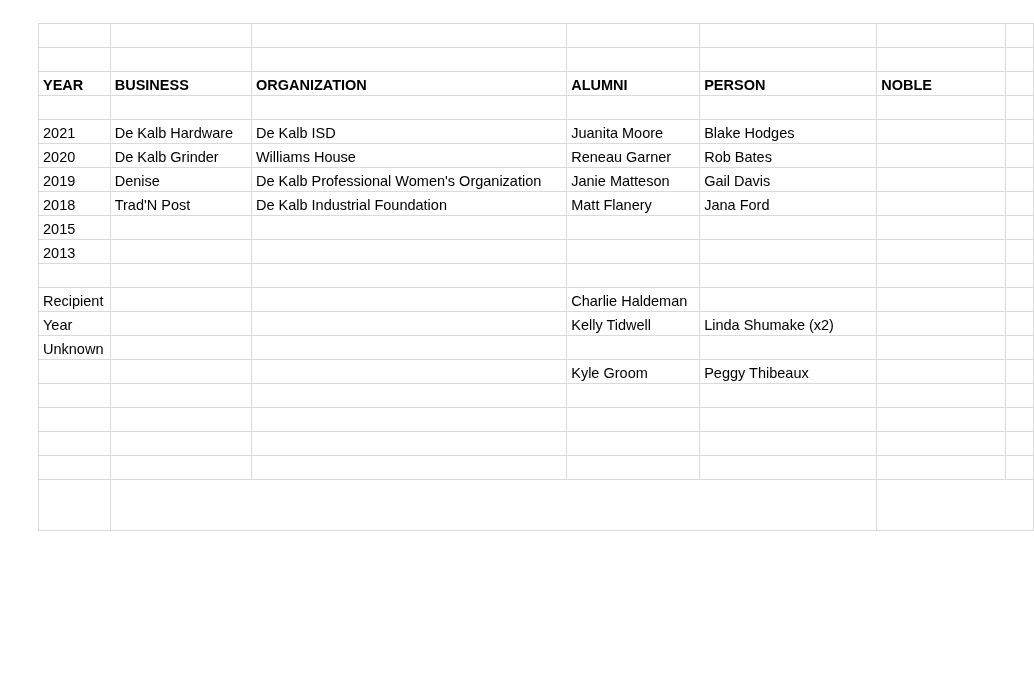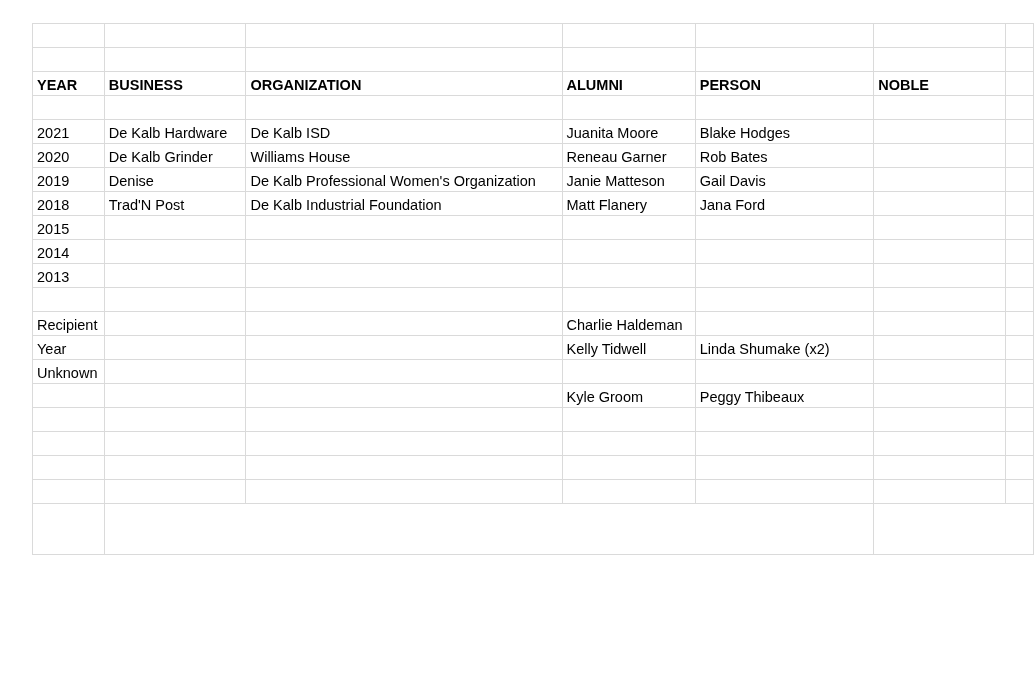--- a/index.html
+++ b/index.html
@@ -1,18 +1,18 @@
 <!DOCTYPE html>
 <html><head>
   <meta charset="utf-8">
   <style>
     html, body { margin: 0; padding: 0; background: #ffffff; }
     body { width: 1034px; height: 673px; position: relative; overflow: hidden;
            font-family: "Liberation Sans", sans-serif; font-size: 14.5px; color: #000; }
-    .sheet { position: absolute; left: 32px; top: 23px; }
+    .sheet { position: absolute; left: 38px; top: 23px; }
     table.grid { border-collapse: collapse; table-layout: fixed; }
     table.grid td { border: 1px solid #dadada; height: 23px; padding: 0 4px;
                     white-space: nowrap; overflow: hidden; vertical-align: bottom; line-height: 20px; }
     table.grid td.hdr { font-weight: bold; }
     table.grid tr.tall td { height: 50px; }
     table.grid tr.hdr-row td { height: 23px; }
   </style>
 </head>
 <body>
 
@@ -103,29 +103,20 @@
         <tr>
           <td>2015</td>
           <td></td>
           <td></td>
           <td></td>
           <td></td>
           <td></td>
           <td></td>
         </tr>
         <tr>
-          <td>2014</td>
-          <td></td>
-          <td></td>
-          <td></td>
-          <td></td>
-          <td></td>
-          <td></td>
-        </tr>
-        <tr>
           <td>2013</td>
           <td></td>
           <td></td>
           <td></td>
           <td></td>
           <td></td>
           <td></td>
         </tr>
         <tr>
           <td></td>

